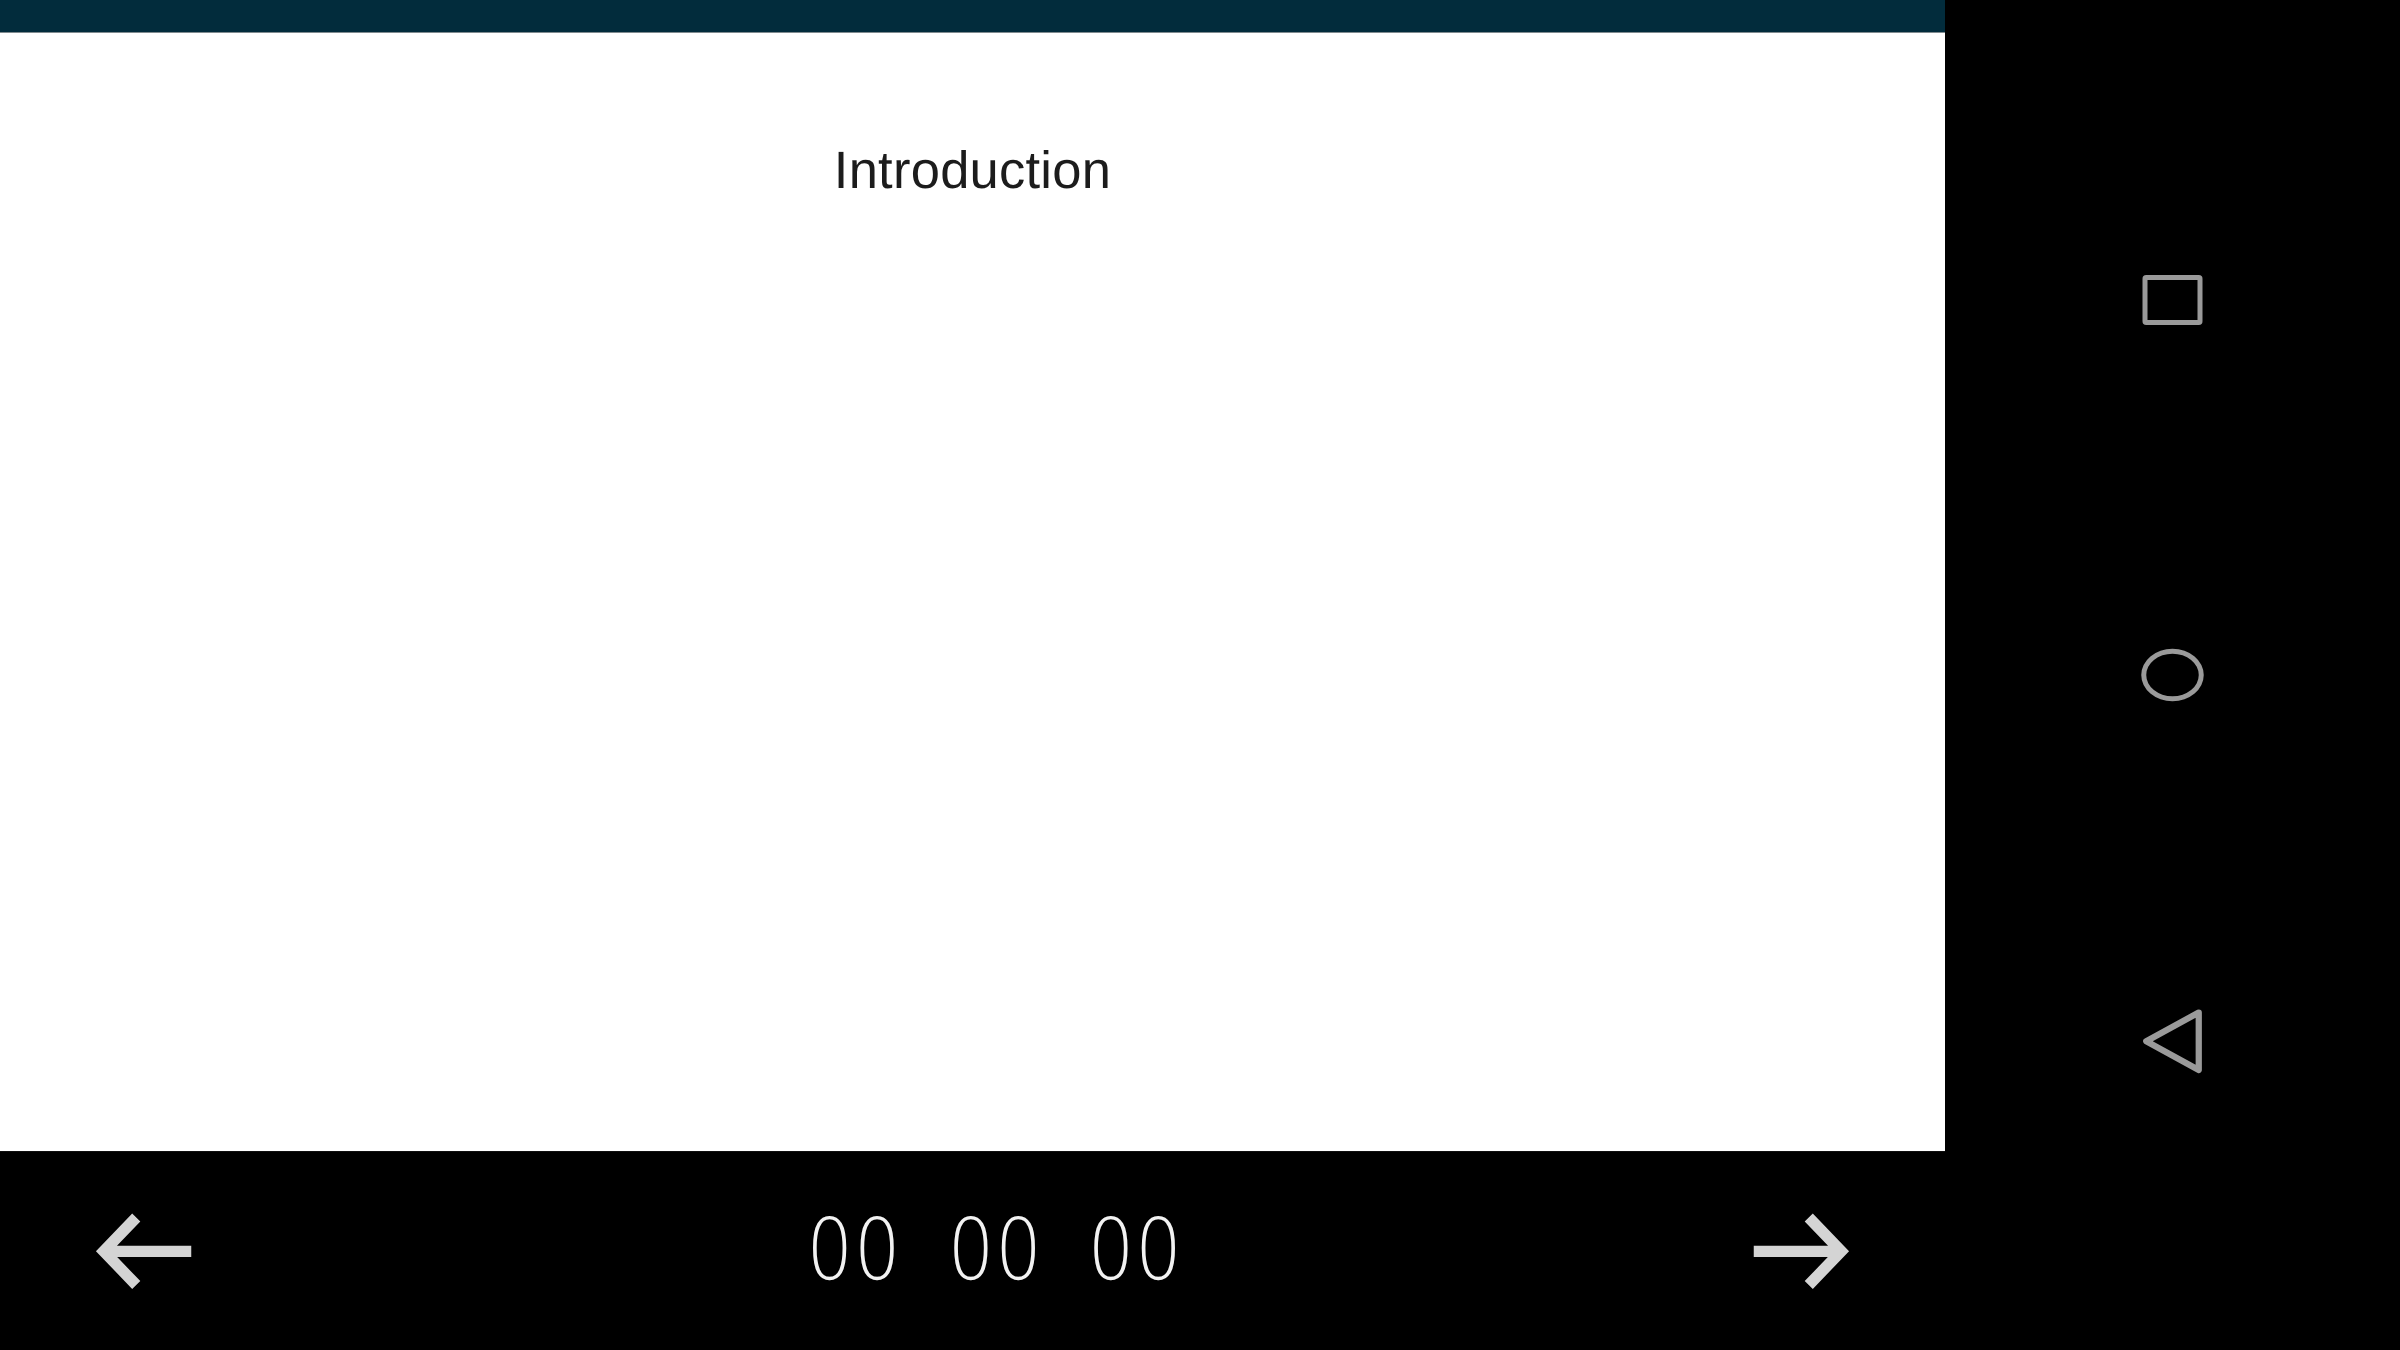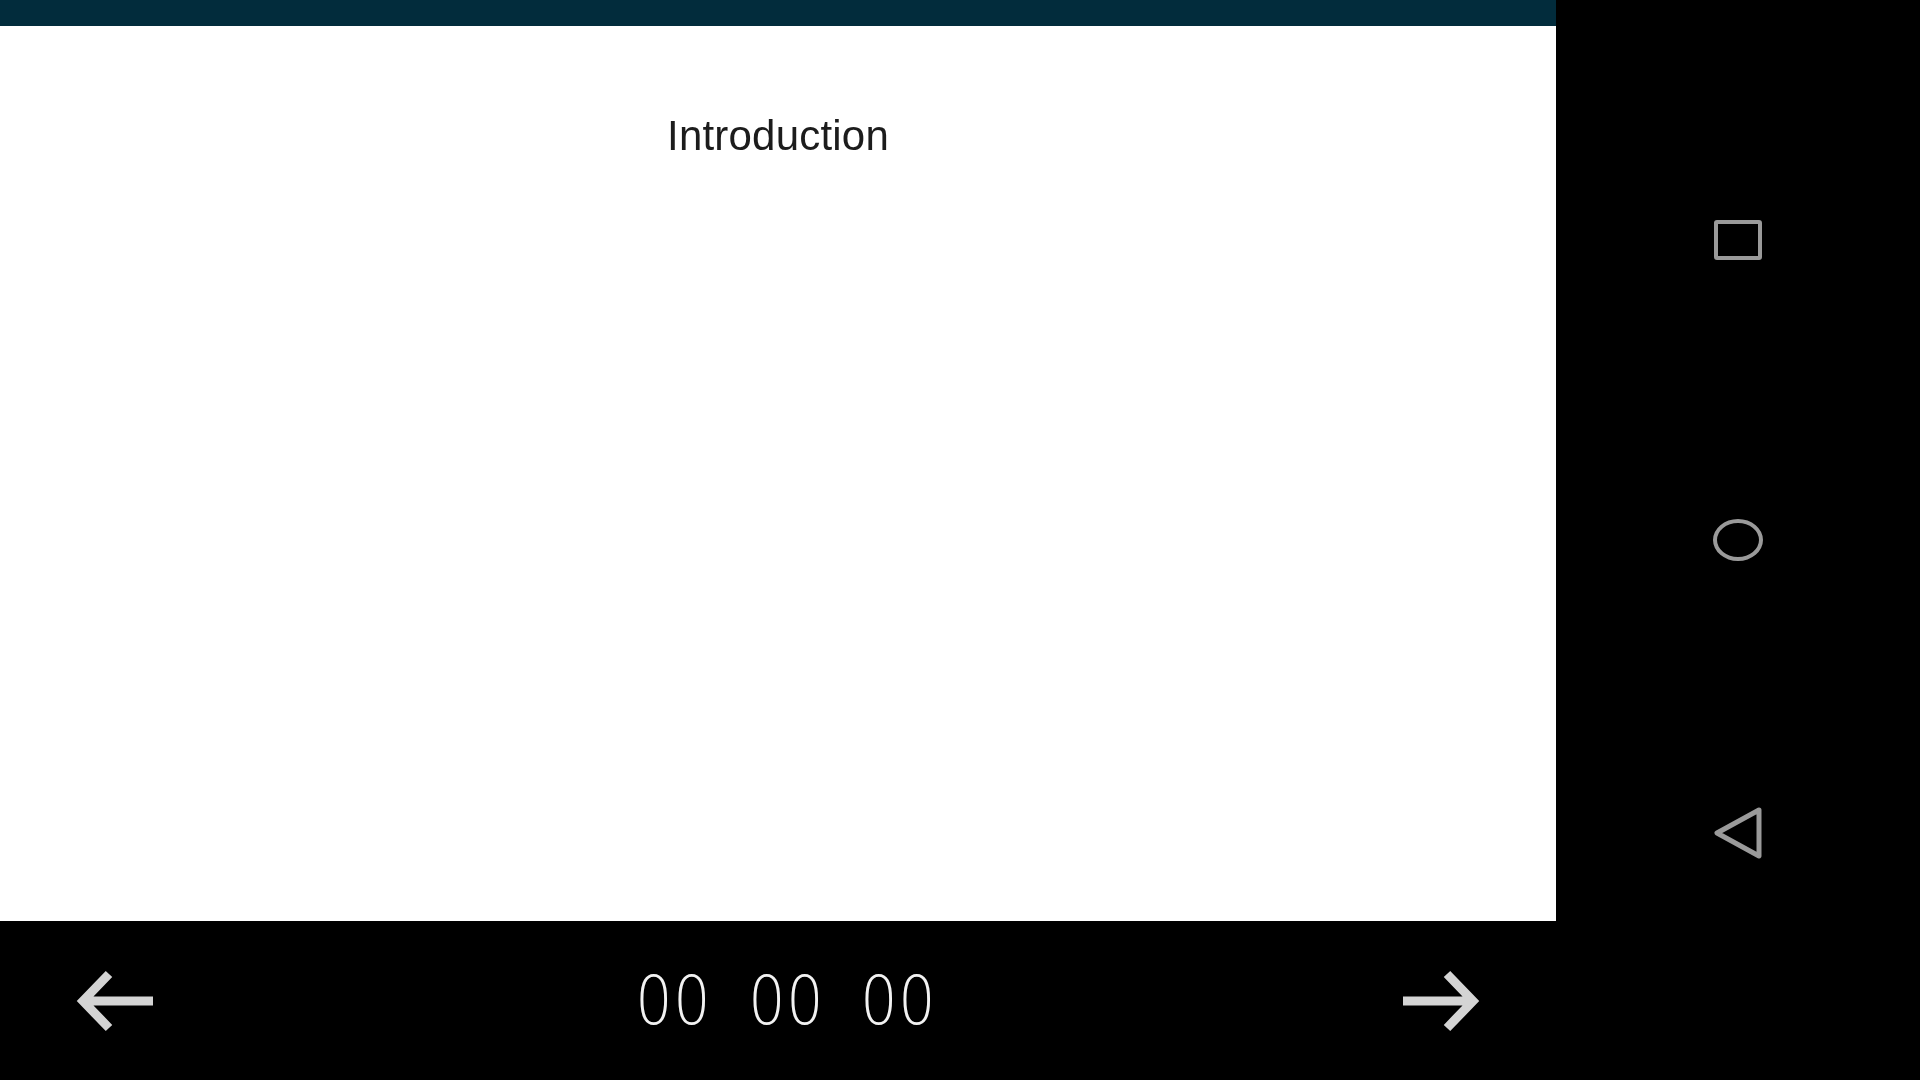--- a/index.html
+++ b/index.html
@@ -81,21 +81,21 @@
     justify-content:center;
     cursor:pointer;
   }
   #prev-button { left:10px; }
   #next-button { right:10px; }
 
   .arrow-svg { display:block; }
 
   #timer {
     position:absolute;
-    left:8px; top:0;
+    left:18px; top:0;
     width:1556px; height:159px;
     display:flex;
     align-items:center;
     justify-content:center;
     gap:24px;
     pointer-events:none;
   }
   .timer-seg {
     font-family:"DejaVu Sans", sans-serif;
     font-size:68px;

